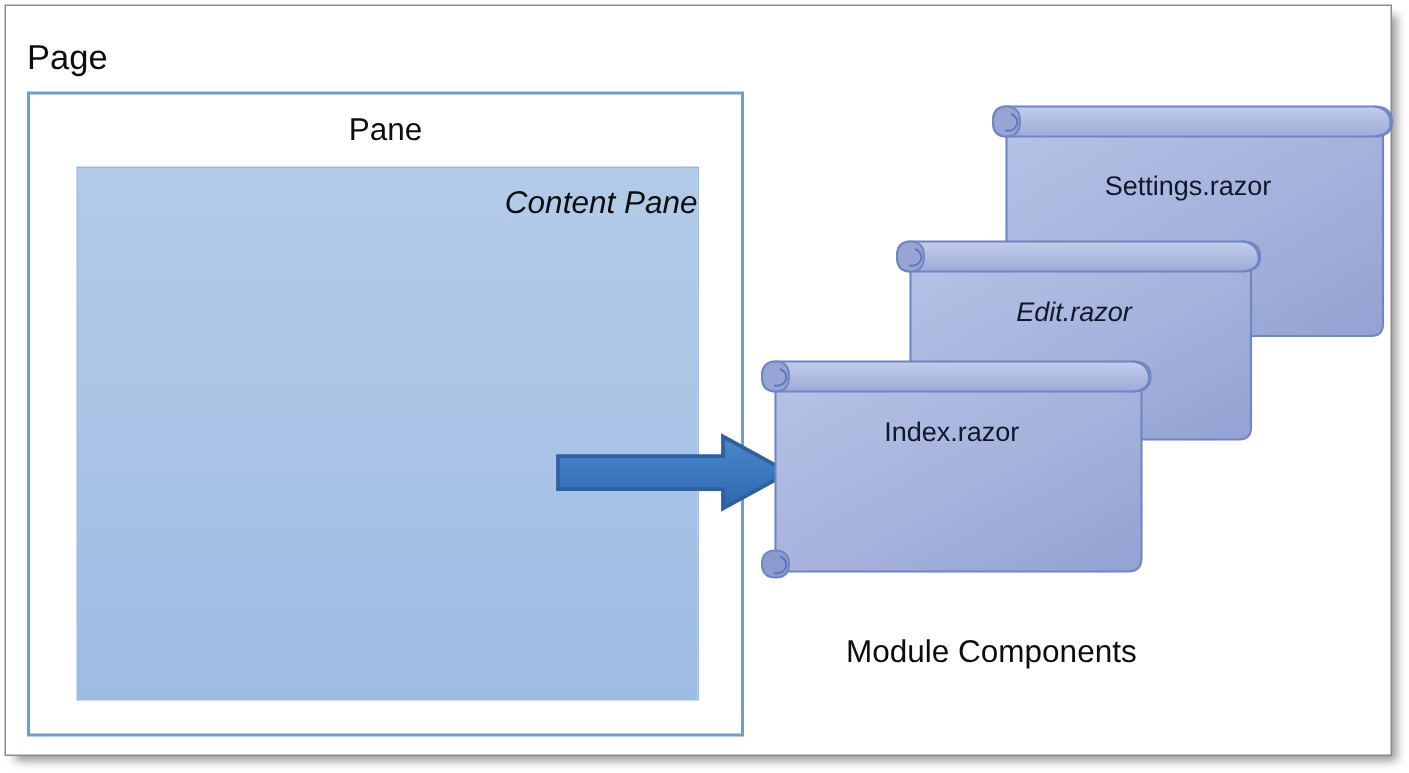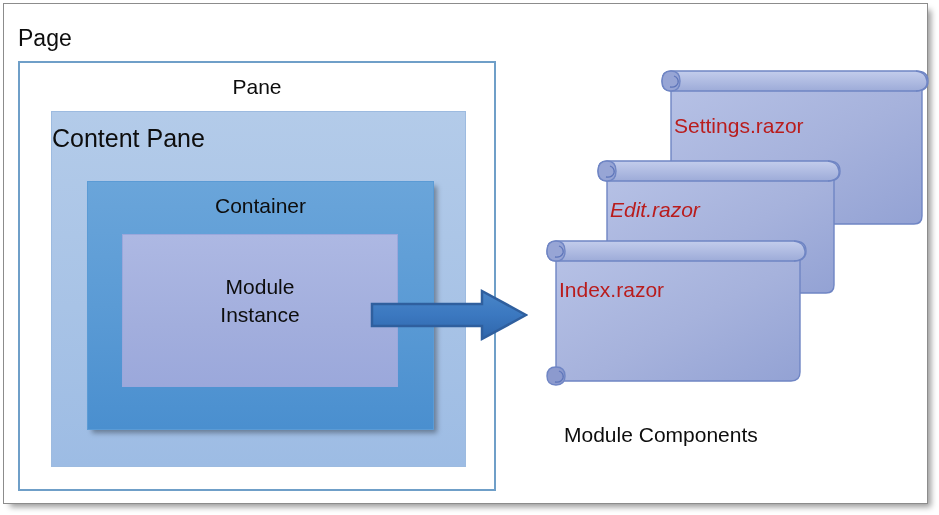--- a/index.html
+++ b/index.html
@@ -82,23 +82,24 @@
     top: 48px;
     width: 415px;
     height: 356px;
     background: linear-gradient(180deg,#b3cbe9 0%, #a8c3e6 55%, #9dbce4 100%);
     border: 1px solid #9dbbe0;
   }
   #contentpane-caption {
     position: absolute;
     left: 0; right: 0;
     top: 12px;
-    text-align: left;
-    font-size: 25px;
-    color: #0d0d0d;
+    text-align: right;
+    font-size: 21px;
+    color: #0d0d0d;
+    font-style: italic;
   }
 
   #container-box {
     left: 35px;
     top: 69px;
     width: 347px;
     height: 249px;
     background: linear-gradient(180deg,#6aa5da 0%, #5b9bd5 50%, #4a8fcf 100%);
     border: 1px solid #5b9bd5;
     box-shadow: 4px 4px 5px -1px rgba(0,0,0,0.35);
@@ -140,33 +141,33 @@
   }
 
   
   .scroll-doc {
     position: absolute;
   }
   .scroll-doc svg { display: block; }
   .scroll-label {
     position: absolute;
     left: 0; right: 0;
-    text-align: left;
-    font-size: 21px;
-    color: #b91c1c;
+    text-align: center;
+    font-size: 18px;
+    color: #0f172a;
     pointer-events: none;
   }
 
   #settings-doc { left: 656px; top: 62px;  width: 272px; height: 165px; }
   #settings-doc .scroll-label { top: 48px; left: 14px; right: 22px; }
 
   #edit-doc     { left: 592px; top: 152px; width: 248px; height: 143px; font-style: italic; }
   #edit-doc .scroll-label { top: 42px; left: 14px; right: 22px; }
 
-  #index-doc    { left: 541px; top: 232px; width: 265px; height: 152px; }
+  #index-doc    { left: 502px; top: 232px; width: 265px; height: 152px; }
   #index-doc .scroll-label { top: 42px; left: 14px; right: 22px; }
 
   #module-components-caption {
     position: absolute;
     left: 560px;
     top: 419px;
     width: 340px;
     text-align: left;
     font-size: 21px;
     color: #0d0d0d;
@@ -179,28 +180,20 @@
   <div class="frame">
 
     <div id="page-caption">Page</div>
 
     <div class="box" id="theme-box">
       <div id="theme-caption">Pane</div>
 
       <div class="box" id="contentpane-box">
         <div id="contentpane-caption">Content Pane</div>
 
-        <div class="box" id="container-box">
-          <div id="container-caption">Container</div>
-
-          <div class="box" id="moduleinstance-box">
-            <div id="moduleinstance-caption" class="nest-label" style="position:absolute;">Module
-Instance</div>
-          </div>
-        </div>
       </div>
     </div>
 
     <div id="arrow">
       <svg width="158" height="54" viewBox="0 0 158 54" xmlns="http://www.w3.org/2000/svg">
         <defs>
           <linearGradient id="arrGrad" x1="0" y1="0" x2="0" y2="1">
             <stop offset="0%" stop-color="#4a86c8"></stop>
             <stop offset="50%" stop-color="#3b78c0"></stop>
             <stop offset="100%" stop-color="#2f66ab"></stop>

